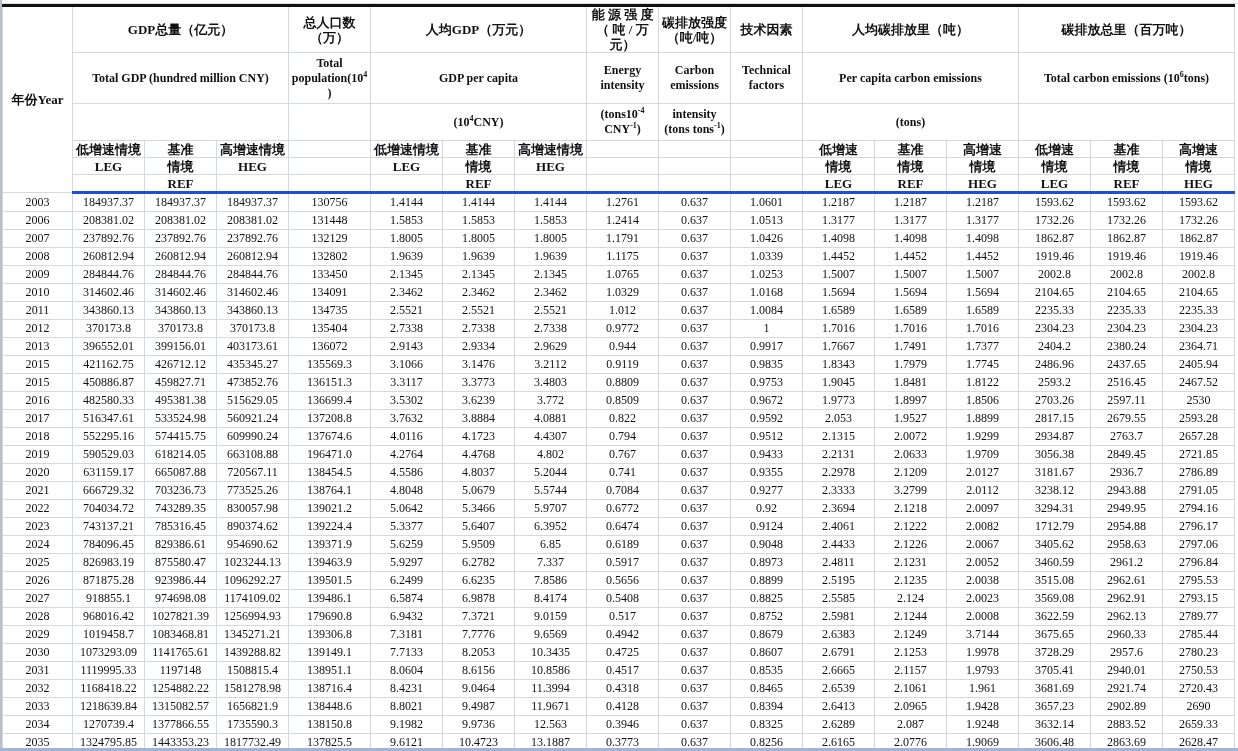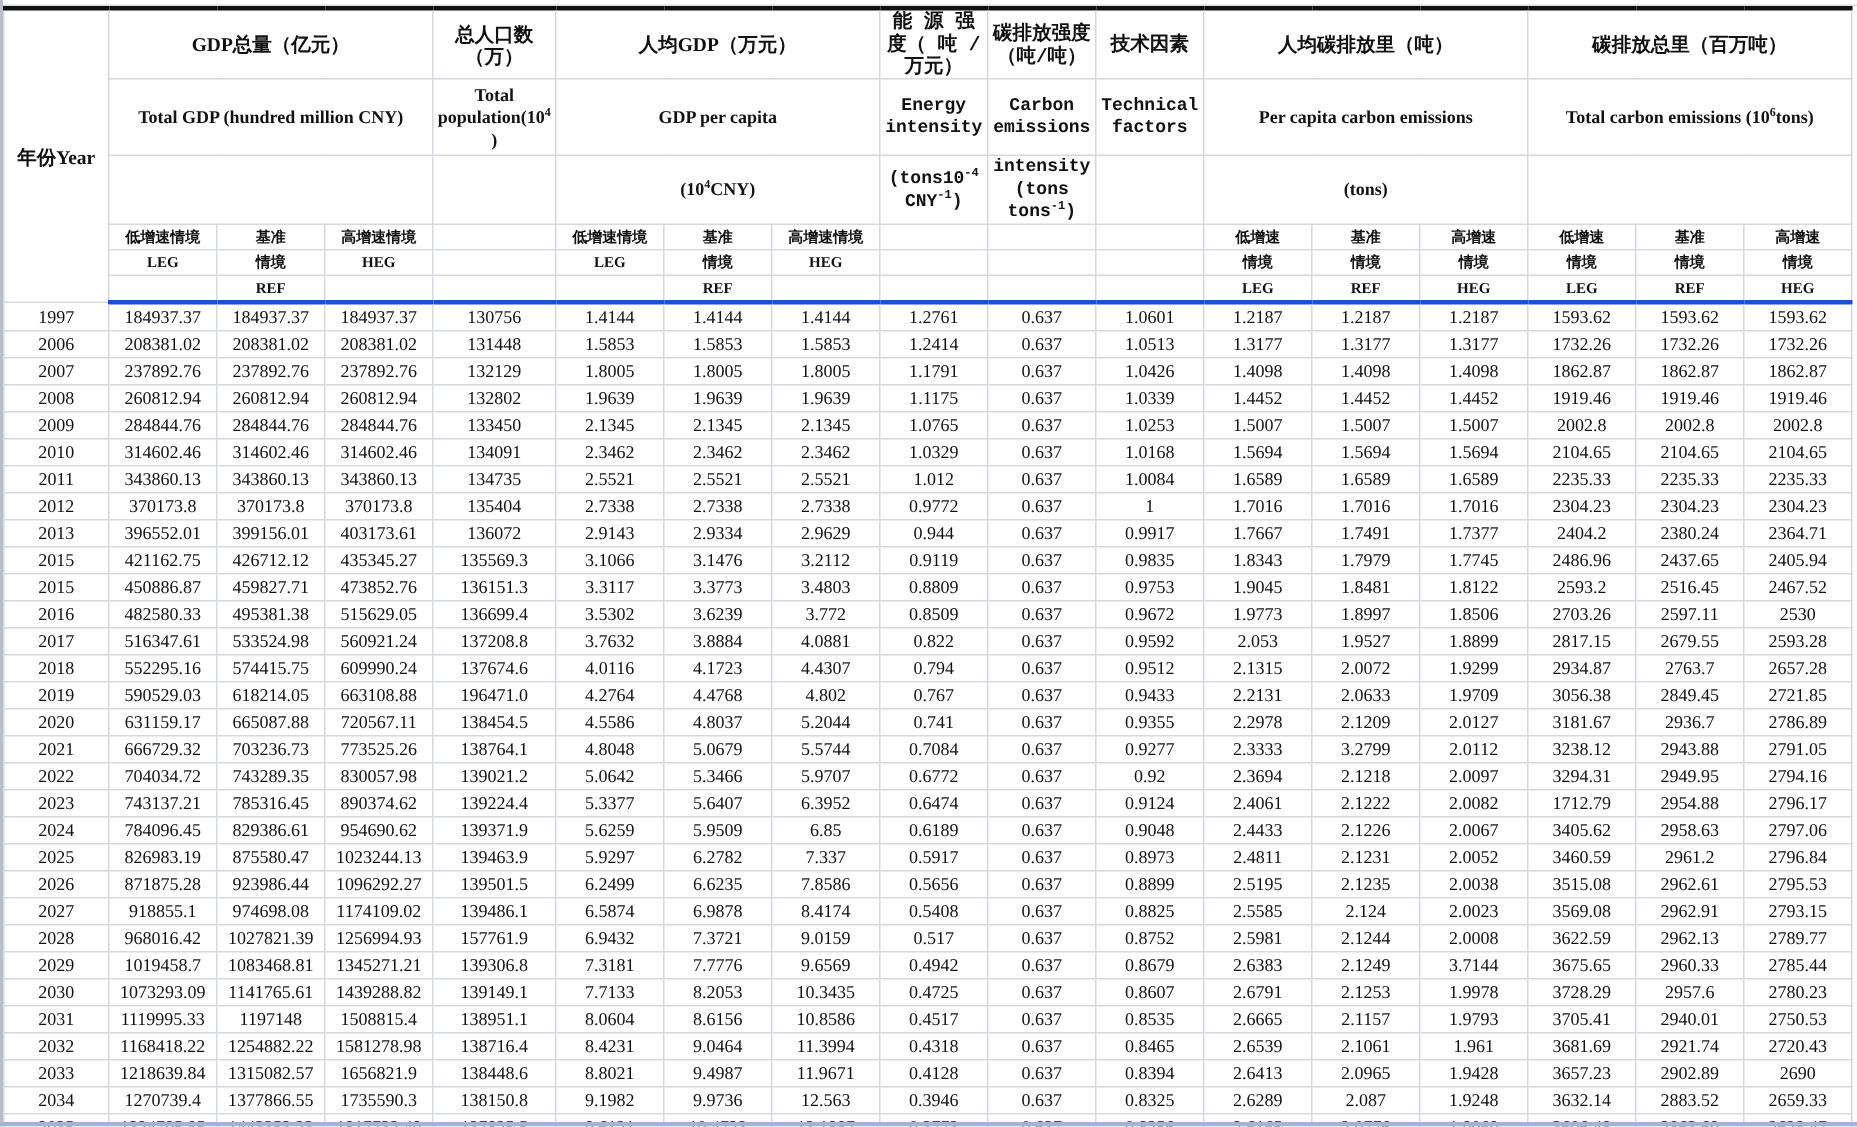--- a/index.html
+++ b/index.html
@@ -8,25 +8,25 @@
   .top-strip { position: absolute; left: 0; top: 0; width: 1238px; height: 3px;
                border-bottom: 1px solid #d8dce3; }
   .left-edge { position: absolute; left: 0; top: 0; width: 2px; height: 751px; background: #b9bec8; }
   table.sheet { position: absolute; left: 2px; top: 4px; border-collapse: collapse; table-layout: fixed; }
   table.sheet td { border: 1px solid #d4d8e0; padding: 0 2px; text-align: center;
                    font-size: 12px; line-height: 17px; height: 17px; white-space: nowrap; overflow: hidden; }
   table.sheet thead td { font-weight: bold; white-space: normal; line-height: 15px; }
   thead tr.h-cn td { height: 44px; font-size: 13px; }
   thead tr.h-en td { height: 50px; }
   thead tr.h-unit td { height: 36px; }
-  thead tr.h-sc1 td, thead tr.h-sc2 td, thead tr.h-sc3 td { height: 16px; font-size: 10px; }
+  thead tr.h-sc1 td, thead tr.h-sc2 td, thead tr.h-sc3 td { height: 16px; font-size: 13px; }
   thead tr.first td { border-top: 3px solid #111; }
   thead tr.h-sc3 td { border-bottom: 3px solid #1d4ed8; }
   td.year-head { font-size: 13px; }
-  td.left { text-align: left; font-family: Liberation Mono, monospace; }
+  td.left { text-align: left; }
   sup { font-size: 8px; vertical-align: super; line-height: 0; }
   .bottom-scroll { position: absolute; left: 0; top: 748px; width: 1238px; height: 3px;
                    background: #9fb4d6; }
 </style>
 </head>
 <body>
 
 <div class="top-strip"></div>
 <div class="left-edge"></div>
 
@@ -132,21 +132,21 @@
       <td>LEG</td>
       <td>REF</td>
       <td>HEG</td>
       <td>LEG</td>
       <td>REF</td>
       <td>HEG</td>
     </tr>
   </thead>
   <tbody id="table-body">
       <tr>
-        <td>1997</td>
+        <td>2003</td>
         <td>184937.37</td>
         <td>184937.37</td>
         <td>184937.37</td>
         <td>130756</td>
         <td>1.4144</td>
         <td>1.4144</td>
         <td>1.4144</td>
         <td>1.2761</td>
         <td>0.637</td>
         <td>1.0601</td>
@@ -573,21 +573,21 @@
         <td>2.0023</td>
         <td>3569.08</td>
         <td>2962.91</td>
         <td>2793.15</td>
       </tr>
       <tr>
         <td>2028</td>
         <td>968016.42</td>
         <td>1027821.39</td>
         <td>1256994.93</td>
-        <td>157761.9</td>
+        <td>179690.8</td>
         <td>6.9432</td>
         <td>7.3721</td>
         <td>9.0159</td>
         <td>0.517</td>
         <td>0.637</td>
         <td>0.8752</td>
         <td>2.5981</td>
         <td>2.1244</td>
         <td>2.0008</td>
         <td>3622.59</td>

